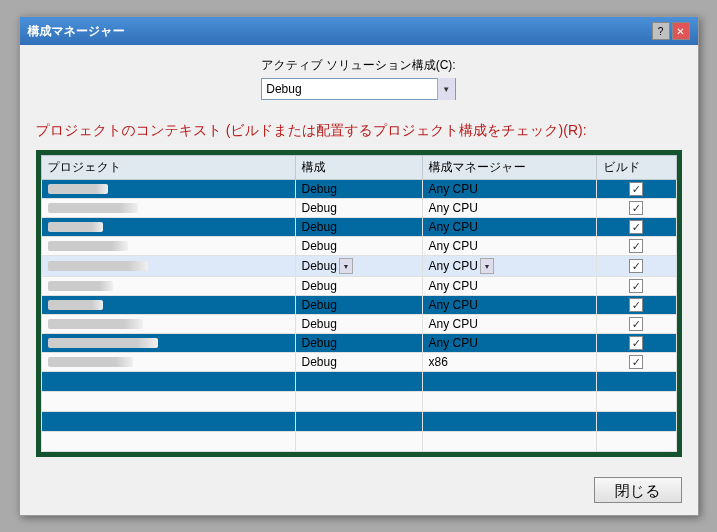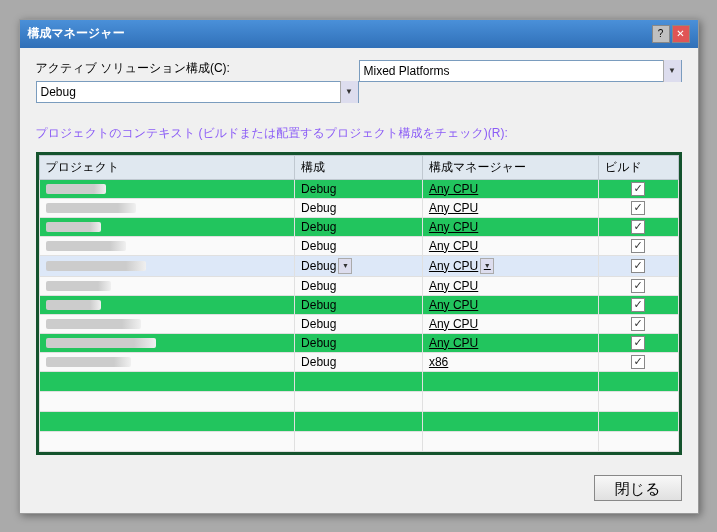--- a/index.html
+++ b/index.html
@@ -57,21 +57,22 @@
     }
     .dialog-content {
       padding: 12px 16px;
       display: flex;
       flex-direction: column;
       gap: 10px;
       flex: 1;
     }
     .row-two-col {
       display: flex;
-      align-items: flex-start;
+      align-items: center;
+      flex-direction: column;
     }
     .col-half {
       flex: 1;
       display: flex;
       flex-direction: column;
       gap: 4px;
     }
     .label {
       font-size: 12px;
       color: #000;
@@ -102,27 +103,27 @@
       justify-content: center;
       cursor: pointer;
       flex-shrink: 0;
     }
     .select-arrow::after {
       content: '▼';
       font-size: 8px;
       color: #333;
     }
     .context-label {
-      font-size: 12px;
-      color: #8b5cf6;
+      font-size: 14px;
+      color: #b91c1c;
       margin-top: 12px;
     }
     .table-container {
-      border: 3px solid #14532d;
-      background: #22c55e;
+      border: 5px solid #14532d;
+      background: #0369a1;
       flex: 1;
       overflow: auto;
     }
     table {
       width: 100%;
       border-collapse: collapse;
     }
     thead tr {
       background: #e0e8f0;
     }
@@ -155,21 +156,20 @@
       border-radius: 2px;
       margin: 2px 0;
     }
     .config-cell {
       min-width: 80px;
       white-space: nowrap;
     }
     .platform-cell {
       min-width: 100px;
       white-space: nowrap;
-      text-decoration: underline;
     }
     .build-cell {
       min-width: 40px;
       text-align: center;
     }
     .cell-with-dropdown {
       display: flex;
       align-items: center;
       gap: 2px;
     }
@@ -243,24 +243,20 @@
 
     <div class="row-two-col">
       <div class="col-half">
         <div class="label">アクティブ ソリューション構成(C):</div>
         <div class="select-wrapper">
           <div class="select-text">Debug</div>
           <div class="select-arrow"></div>
         </div>
       </div>
       <div class="col-half">
-        <div class="select-wrapper">
-          <div class="select-text">Mixed Platforms</div>
-          <div class="select-arrow"></div>
-        </div>
       </div>
     </div>
 
     <div class="context-label">プロジェクトのコンテキスト (ビルドまたは配置するプロジェクト構成をチェック)(R):</div>
 
     <div class="table-container">
       <table>
         <thead>
           <tr>
             <th>プロジェクト</th>

